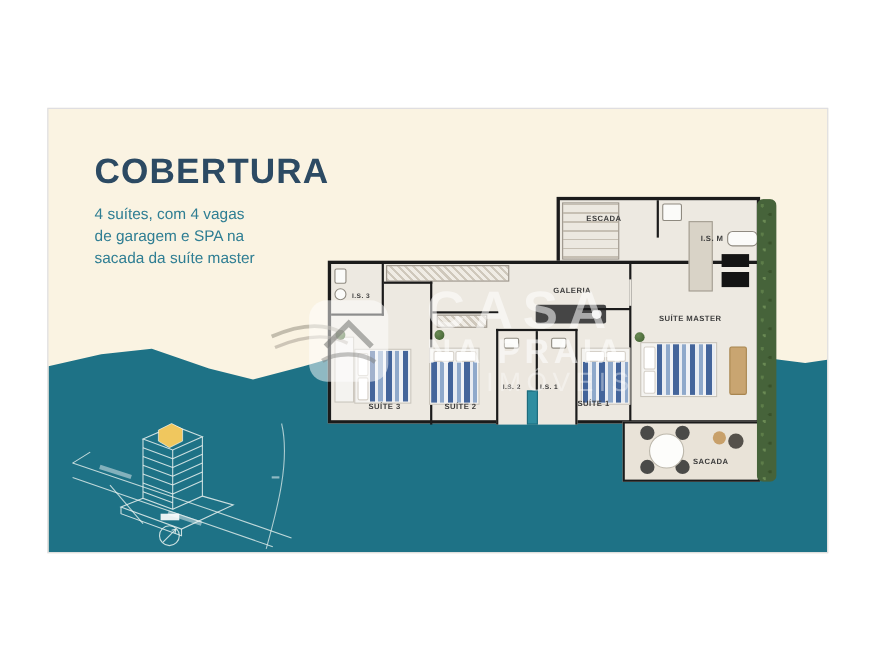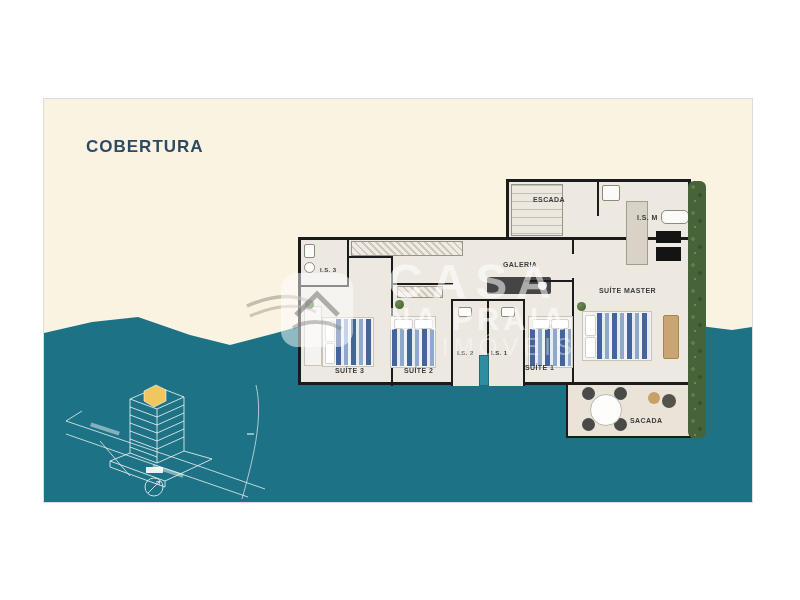--- a/index.html
+++ b/index.html
@@ -2,21 +2,21 @@
 <html style="--c-cream: #FAF3E2; --c-sea: #1E7286; --c-title: #2C4A63; --c-body: #2F7E93; --c-highlight: #F0C75E;"><head>
 <meta charset="utf-8">
 <style>
   html,body{margin:0;padding:0;background:#fff;}
   .stage{position:relative;width:800px;height:600px;background:#fff;overflow:hidden;
          font-family:"Liberation Sans",sans-serif;}
   .card{position:absolute;left:43px;top:98px;width:708px;height:403px;
         background:var(--c-cream,#FAF3E2);border:1px solid #dcdce2;overflow:hidden;}
   
   .panel{position:absolute;left:42px;top:38px;width:210px;z-index:6;}
-  .panel h1{margin:0;font-size:17px;font-weight:bold;letter-spacing:1px;
+  .panel h1{margin:0;font-size:32px;font-weight:bold;letter-spacing:1px;
             color:var(--c-title,#2C4A63);}
   .panel .area{margin-top:8px;font-size:17px;color:var(--c-body,#2F7E93);}
   .panel .desc{margin-top:10px;font-size:14px;line-height:20px;color:var(--c-body,#2F7E93);}
   
   .sea{position:absolute;left:0;top:0;width:708px;height:403px;z-index:1;}
   
   .plan{position:absolute;left:254px;top:80px;width:412px;height:262px;z-index:3;}
   .blk{position:absolute;box-sizing:border-box;background:#EDE9E1;border:3px solid #1b1b1b;}
   .blk > *{position:absolute;}
   .rlabel{position:absolute;font-size:7px;font-weight:600;color:#3c3c3c;
@@ -42,20 +42,25 @@
   <div class="card">
 
     <svg class="sea" viewBox="0 0 708 403">
       <path d="M0,234 L48,223 L94,218 L146,236 L186,246 L232,234 L274,222 L318,234 L362,242
            L406,233 L452,225 L500,234 L546,241 L592,231 L640,225 L688,231 L708,228
            L708,403 L0,403 Z" fill="var(--c-sea,#1E7286)"></path>
     </svg>
 
     <div class="panel">
       <h1>COBERTURA</h1>
+      <div class="desc">
+        <div>4 suítes, com 4 vagas</div>
+        <div>de garagem e SPA na</div>
+        <div>sacada da suíte master</div>
+      </div>
     </div>
 
     <svg class="map" width="216" height="130" viewBox="0 0 216 130">
       <g stroke="#E8F2EF" stroke-opacity="0.8" stroke-width="1" fill="none">
         <path d="M6,50 L130,92"></path>
         <path d="M6,63 L98,95"></path>
         <path d="M22,40 L6,50"></path>
         <path d="M98,95 L188,126"></path>
         <path d="M130,92 L205,118"></path>
         <path d="M40,70 L70,105"></path>

